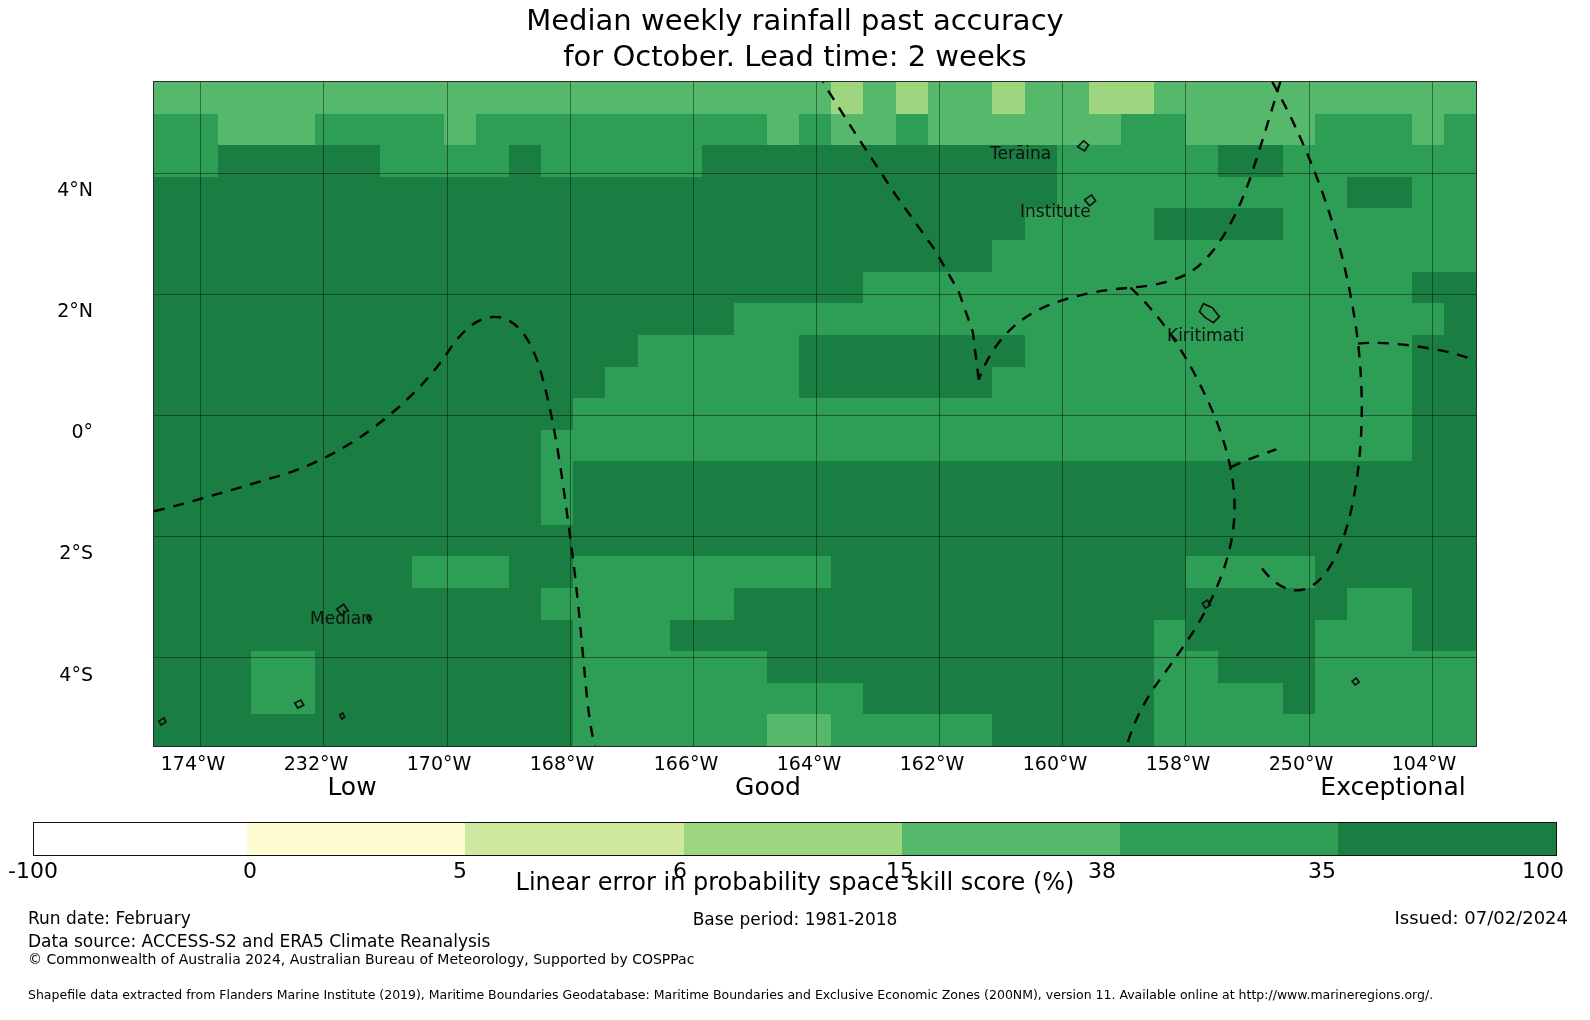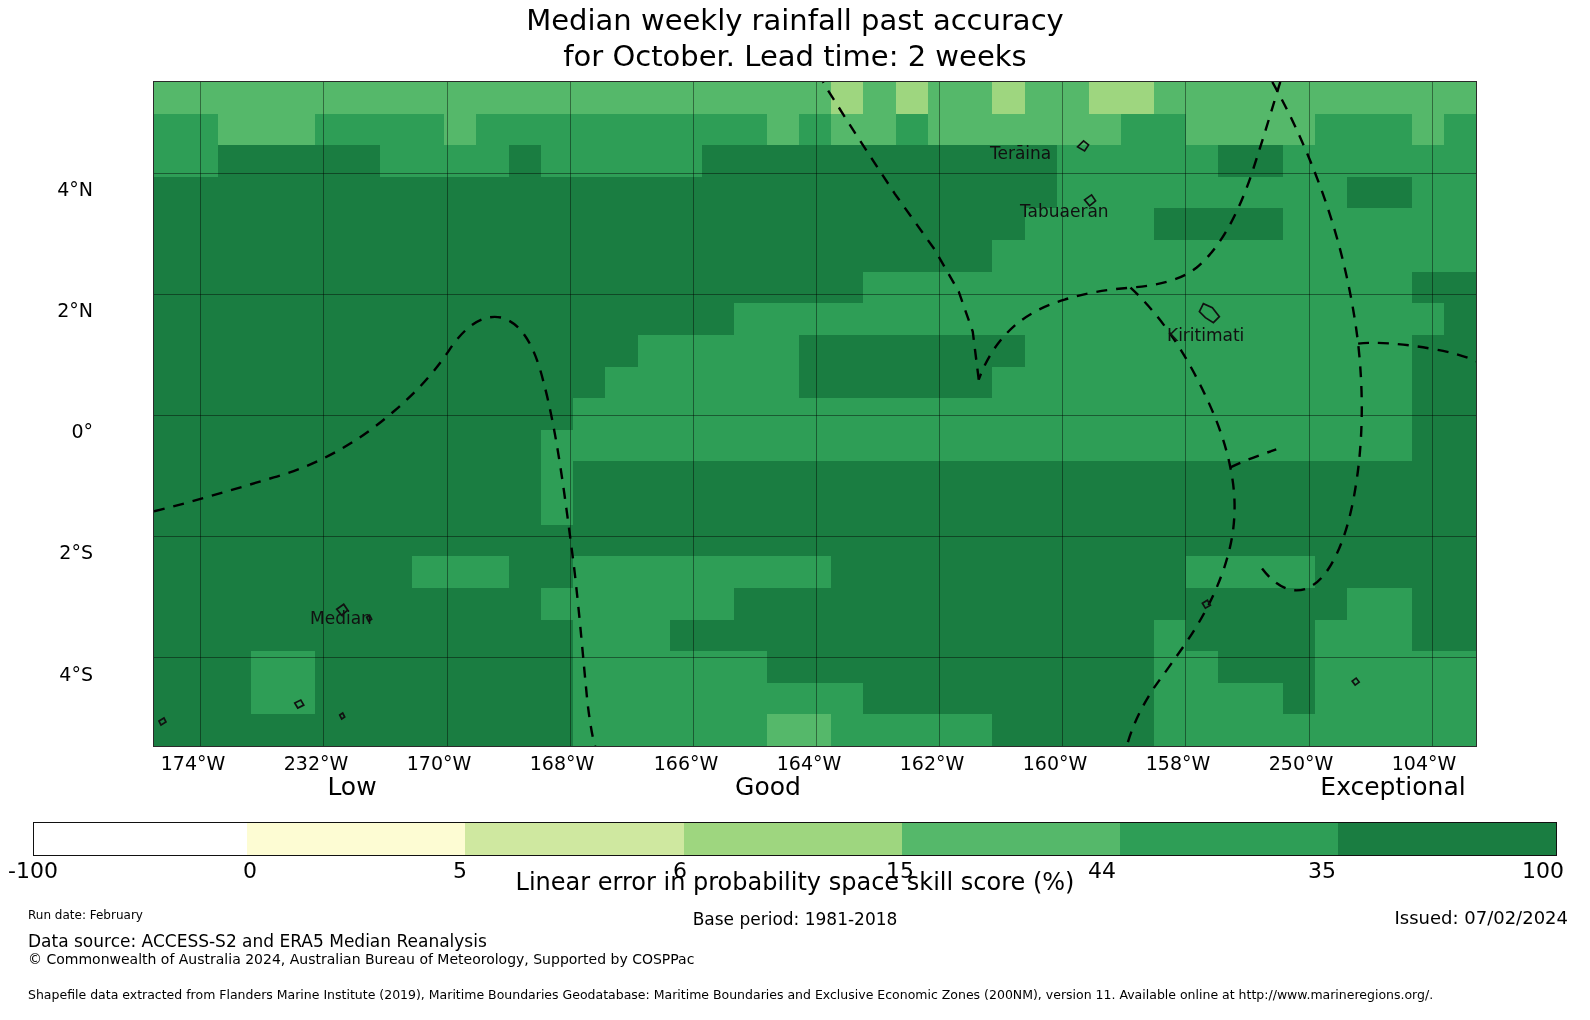--- a/index.html
+++ b/index.html
@@ -23,21 +23,21 @@
   .isl{position:absolute;font-size:17px;color:#111;white-space:nowrap;}
 
   
   #cbar{position:absolute;left:33px;top:822px;width:1524px;height:34px;box-sizing:border-box;border:1px solid #111;display:flex;}
   #cbar div{height:100%;}
   .cbtick{position:absolute;top:858px;font-size:22px;text-align:center;width:160px;}
   .cbcat{position:absolute;top:772px;font-size:25px;text-align:center;width:300px;}
   #cbtitle{position:absolute;left:0;top:868px;width:1590px;text-align:center;font-size:24px;}
 
   
-  #f-run{position:absolute;left:28px;top:908px;font-size:12px;}
+  #f-run{position:absolute;left:28px;top:908px;font-size:17px;}
   #f-src{position:absolute;left:28px;top:931px;font-size:17px;}
   #f-cc{position:absolute;left:28px;top:951px;font-size:14px;}
   #f-base{position:absolute;left:0;top:909px;width:1590px;text-align:center;font-size:17px;}
   #f-iss{position:absolute;right:22px;top:907px;font-size:18px;}
   #f-shp{position:absolute;left:28px;top:987px;font-size:12.5px;}
 </style>
 </head>
 <body>
 
 <div id="title">Median weekly rainfall past accuracy
@@ -962,21 +962,21 @@
 <div class="xlab" style="left:502px;">168°W</div>
 <div class="xlab" style="left:626px;">166°W</div>
 <div class="xlab" style="left:749px;">164°W</div>
 <div class="xlab" style="left:872px;">162°W</div>
 <div class="xlab" style="left:995px;">160°W</div>
 <div class="xlab" style="left:1118px;">158°W</div>
 <div class="xlab" style="left:1241px;">250°W</div>
 <div class="xlab" style="left:1364px;">104°W</div>
 
 <div class="isl" style="left:990px;top:143px;">Terāina</div>
-<div class="isl" style="left:1020px;top:201px;">Tabuaeran</div>
+<div class="isl" style="left:1020px;top:201px;">Institute</div>
 <div class="isl" style="left:1167px;top:325px;">Kiritimati</div>
 <div class="isl" style="left:310px;top:608px;">Median</div>
 
 <div class="cbcat" style="left:202px;">Low</div>
 <div class="cbcat" style="left:618px;">Good</div>
 <div class="cbcat" style="left:1243px;">Exceptional</div>
 
 <div id="cbar">
     <div style="background: rgb(255, 255, 255); flex: 1.36 1 0%;"></div>
     <div style="background: rgb(253, 252, 211); flex: 1.39 1 0%;"></div>
@@ -985,24 +985,24 @@
     <div style="background: rgb(85, 184, 106); flex: 1.39 1 0%;"></div>
     <div style="background: rgb(46, 158, 86); flex: 1.39 1 0%;"></div>
     <div style="background: rgb(26, 125, 65); flex: 1.39 1 0%;"></div>
   </div>
 
 <div class="cbtick" style="left:-47px;">-100</div>
 <div class="cbtick" style="left:170px;">0</div>
 <div class="cbtick" style="left:380px;">5</div>
 <div class="cbtick" style="left:600px;">6</div>
 <div class="cbtick" style="left:820px;">15</div>
-<div class="cbtick" style="left:1022px;">44</div>
+<div class="cbtick" style="left:1022px;">38</div>
 <div class="cbtick" style="left:1242px;">35</div>
 <div class="cbtick" style="left:1463px;">100</div>
 
 <div id="cbtitle">Linear error in probability space skill score (%)</div>
 
 <div id="f-run">Run date: February</div>
-<div id="f-src">Data source: ACCESS-S2 and ERA5 Median Reanalysis</div>
+<div id="f-src">Data source: ACCESS-S2 and ERA5 Climate Reanalysis</div>
 <div id="f-cc">© Commonwealth of Australia 2024, Australian Bureau of Meteorology, Supported by COSPPac</div>
 <div id="f-base">Base period: 1981-2018</div>
 <div id="f-iss">Issued: 07/02/2024</div>
 <div id="f-shp">Shapefile data extracted from Flanders Marine Institute (2019), Maritime Boundaries Geodatabase: Maritime Boundaries and Exclusive Economic Zones (200NM), version 11. Available online at http://www.marineregions.org/.</div>
 
 </body></html>

